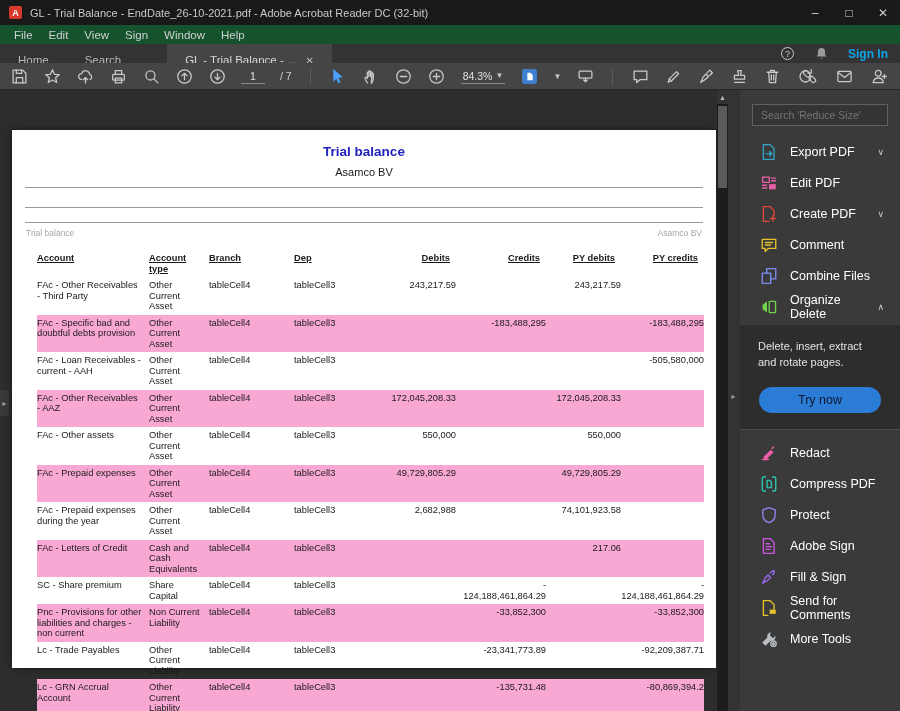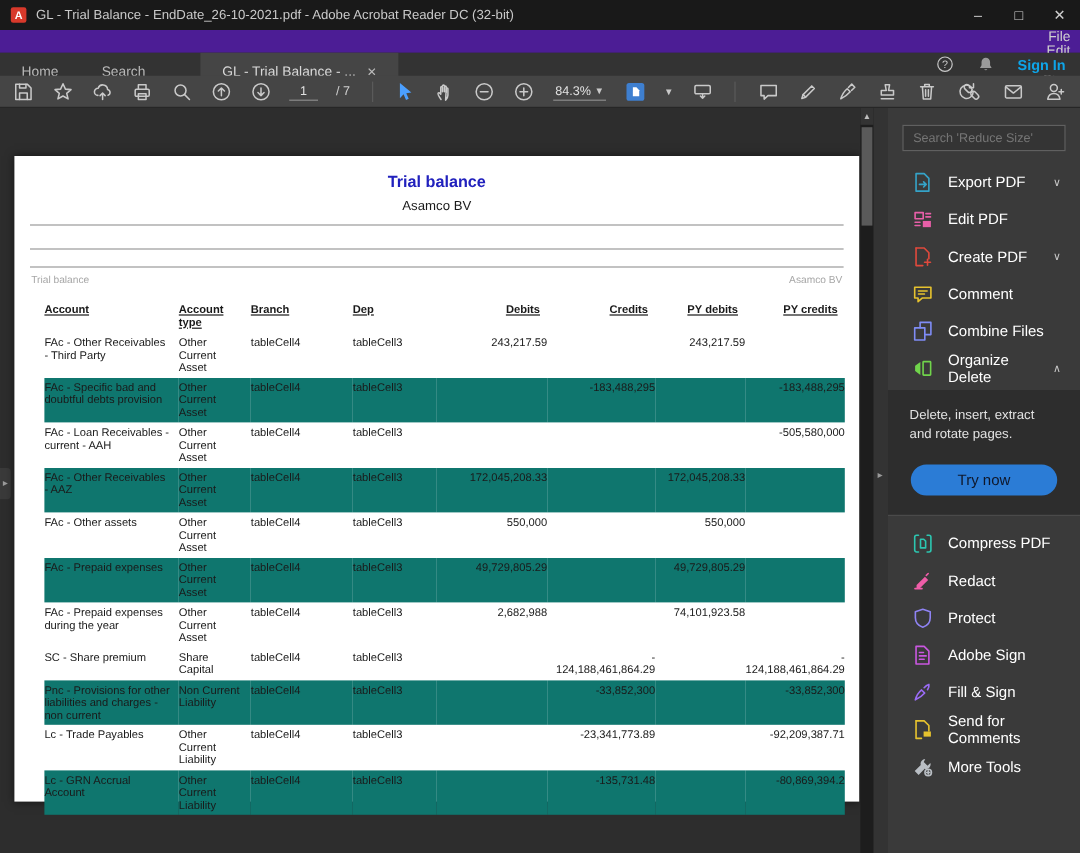--- a/index.html
+++ b/index.html
@@ -8,21 +8,21 @@
 
   
   .titlebar { height:25px; background:#191919; display:flex; align-items:center; color:#cfcfcf; }
   .app-icon { width:13px; height:13px; background:#d8392b; border-radius:2px; margin:0 8px 0 9px;
               color:#fff; font-size:9px; font-weight:bold; display:flex; align-items:center; justify-content:center; }
   .title-text { font-size:11px; color:#c9c9c9; }
   .win-controls { margin-left:auto; display:flex; height:100%; }
   .win-btn { width:34px; height:100%; display:flex; align-items:center; justify-content:center;
              color:#cfcfcf; font-size:12px; }
 
-  .menubar { height:19px; background:#4c1d95; display:flex; align-items:flex-end; padding-left:6px;flex-direction:column; }
+  .menubar { height:19px; background:#14532d; display:flex; align-items:flex-start; padding-left:6px; }
   .menu-item { color:#cfcfcf; font-size:11.5px; padding:0 8px; height:100%; display:flex; align-items:center; }
 
   .tabbar { height:19px; background:#333333; display:flex; align-items:stretch; position:relative; }
   .tab { color:#b9b9b9; font-size:11.5px; padding:16px 18px; display:flex; align-items:center; }
   .tab.doc { background:#454545; color:#d8d8d8; margin-left:28px; gap:9px;text-align:center; }
   .tab-close { color:#bdbdbd; font-size:10px; }
   .tabbar-right { position:absolute; right:12px; top:0; height:100%; display:flex; align-items:center; gap:18px; }
   .help-circ { width:13px; height:13px; border:1.2px solid #c9c9c9; border-radius:50%; color:#c9c9c9;
                font-size:9px; display:flex; align-items:center; justify-content:center; }
   .signin { color:#0ea5e9; font-size:12px; font-weight:bold; }
@@ -63,21 +63,21 @@
   .gray-row { display:flex; justify-content:space-between; padding:0 14px; font-size:8.5px;
               color:#a6a6a6; margin-top:5px; }
 
   table.tb { border-collapse:collapse; table-layout:fixed; margin:13px 12px 0 25px; width:667px;
              font-size:9.3px; line-height:10.5px; }
   table.tb th { text-align:left; font-weight:bold; text-decoration:underline; padding:2px 6px 3px 0;
                 vertical-align:top; }
   table.tb th.num, table.tb td.num { text-align:right; overflow-wrap:anywhere; }
   table.tb td { padding:3px 6px 3px 0; vertical-align:top; white-space:pre-line; }
   table.tb td.num { padding-right:0; }
-  tr.shaded { background:#0f766e; }
+  tr.shaded { background:#f9a8d4; }
   .c1{width:112px;} .c2{width:60px;} .c3{width:85px;} .c4{width:70px;}
   .c5{width:92px;} .c6{width:90px;} .c7{width:75px;} .c8{width:83px;}
 
   
   .sidebar { width:160px; background:#3a3a3a; padding-top:14px; color:#e8e8e8; overflow:hidden; }
   .search-box { margin:0 12px; height:22px; border:1px solid #606060; background:#343434;
                 display:flex; align-items:center; }
   .search-box input { background:transparent; border:none; outline:none; color:#9d9d9d; font-size:10.5px;
                       padding-left:8px; width:100%; font-family:"Liberation Sans", sans-serif; }
   .sb-list { margin-top:10px; }
@@ -380,20 +380,30 @@
             <tr>
               <td>FAc - Prepaid expenses during the year</td>
               <td>Other Current Asset</td>
               <td>tableCell4</td>
               <td>tableCell3</td>
               <td class="num">2,682,988</td>
               <td class="num"></td>
               <td class="num">74,101,923.58</td>
               <td class="num"></td>
             </tr>
+            <tr class="shaded">
+              <td>FAc - Letters of Credit</td>
+              <td>Cash and Cash Equivalents</td>
+              <td>tableCell4</td>
+              <td>tableCell3</td>
+              <td class="num"></td>
+              <td class="num"></td>
+              <td class="num">217.06</td>
+              <td class="num"></td>
+            </tr>
             <tr>
               <td>SC - Share premium</td>
               <td>Share Capital</td>
               <td>tableCell4</td>
               <td>tableCell3</td>
               <td class="num"></td>
               <td class="num">-
 124,188,461,864.29</td>
               <td class="num"></td>
               <td class="num">-
@@ -506,40 +516,40 @@
           </span>
           <span class="sb-label">Organize Delete</span>
           <span class="sb-chevron">∧</span>
         </div>
         <div class="org-panel">
           <div class="org-desc">Delete, insert, extract and rotate pages.</div>
           <button class="try-btn" style="background: rgb(43, 124, 214);">Try now</button>
         </div>
         <div class="sb-item">
           <span class="tb-icon">
+            <svg width="18" height="18" viewBox="0 0 16 16" fill="none" stroke="#ef5da8" stroke-width="1.2" stroke-linecap="round" stroke-linejoin="round">
+              <path d="M2.2 13.8h5.2"></path>
+              <path d="M3.4 11.2l6.2-6.2 2.4 2.4-6.2 6.2H3.4z" fill="#ef5da8" stroke="none"></path>
+              <path d="M10.6 4l1.4-1.4"></path>
+            </svg>
+          </span>
+          <span class="sb-label">Redact</span>
+        </div>
+        <div class="sb-item">
+          <span class="tb-icon">
             <svg width="18" height="18" viewBox="0 0 16 16" fill="none" stroke="#2cc6b0" stroke-width="1.2" stroke-linecap="round" stroke-linejoin="round">
               <path d="M4.8 1.8H3.4A1.4 1.4 0 002 3.2v9.6a1.4 1.4 0 001.4 1.4h1.4"></path>
               <path d="M11.2 1.8h1.4A1.4 1.4 0 0114 3.2v9.6a1.4 1.4 0 01-1.4 1.4h-1.4"></path>
               <path d="M6.3 4.8h2.4l1.4 1.4v5H6.3z"></path>
             </svg>
           </span>
           <span class="sb-label">Compress PDF</span>
         </div>
         <div class="sb-item">
           <span class="tb-icon">
-            <svg width="18" height="18" viewBox="0 0 16 16" fill="none" stroke="#ef5da8" stroke-width="1.2" stroke-linecap="round" stroke-linejoin="round">
-              <path d="M2.2 13.8h5.2"></path>
-              <path d="M3.4 11.2l6.2-6.2 2.4 2.4-6.2 6.2H3.4z" fill="#ef5da8" stroke="none"></path>
-              <path d="M10.6 4l1.4-1.4"></path>
-            </svg>
-          </span>
-          <span class="sb-label">Redact</span>
-        </div>
-        <div class="sb-item">
-          <span class="tb-icon">
             <svg width="18" height="18" viewBox="0 0 16 16" fill="none" stroke="#8f83f3" stroke-width="1.2" stroke-linecap="round" stroke-linejoin="round">
               <path d="M8 1.5l5.5 1.9v4.4c0 3.5-2.4 6-5.5 7-3.1-1-5.5-3.5-5.5-7V3.4z"></path>
             </svg>
           </span>
           <span class="sb-label">Protect</span>
         </div>
         <div class="sb-item">
           <span class="tb-icon">
             <svg width="18" height="18" viewBox="0 0 16 16" fill="none" stroke="#c957e0" stroke-width="1.2" stroke-linecap="round" stroke-linejoin="round">
               <path d="M3 1.5h6l3.5 3.5v9.5H3z"></path>

